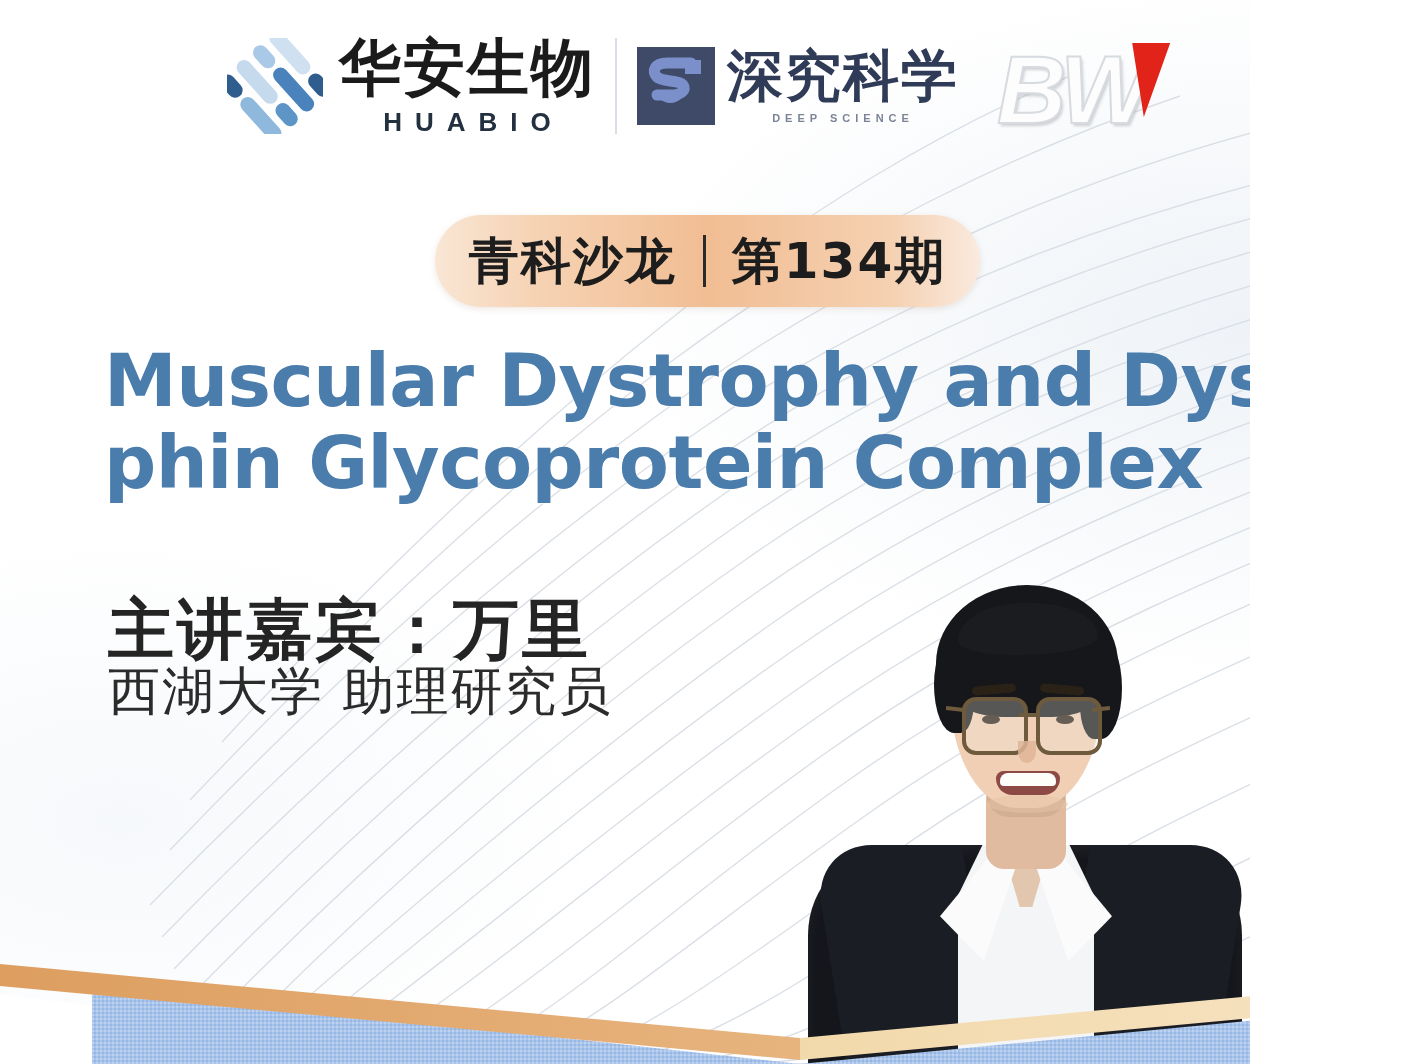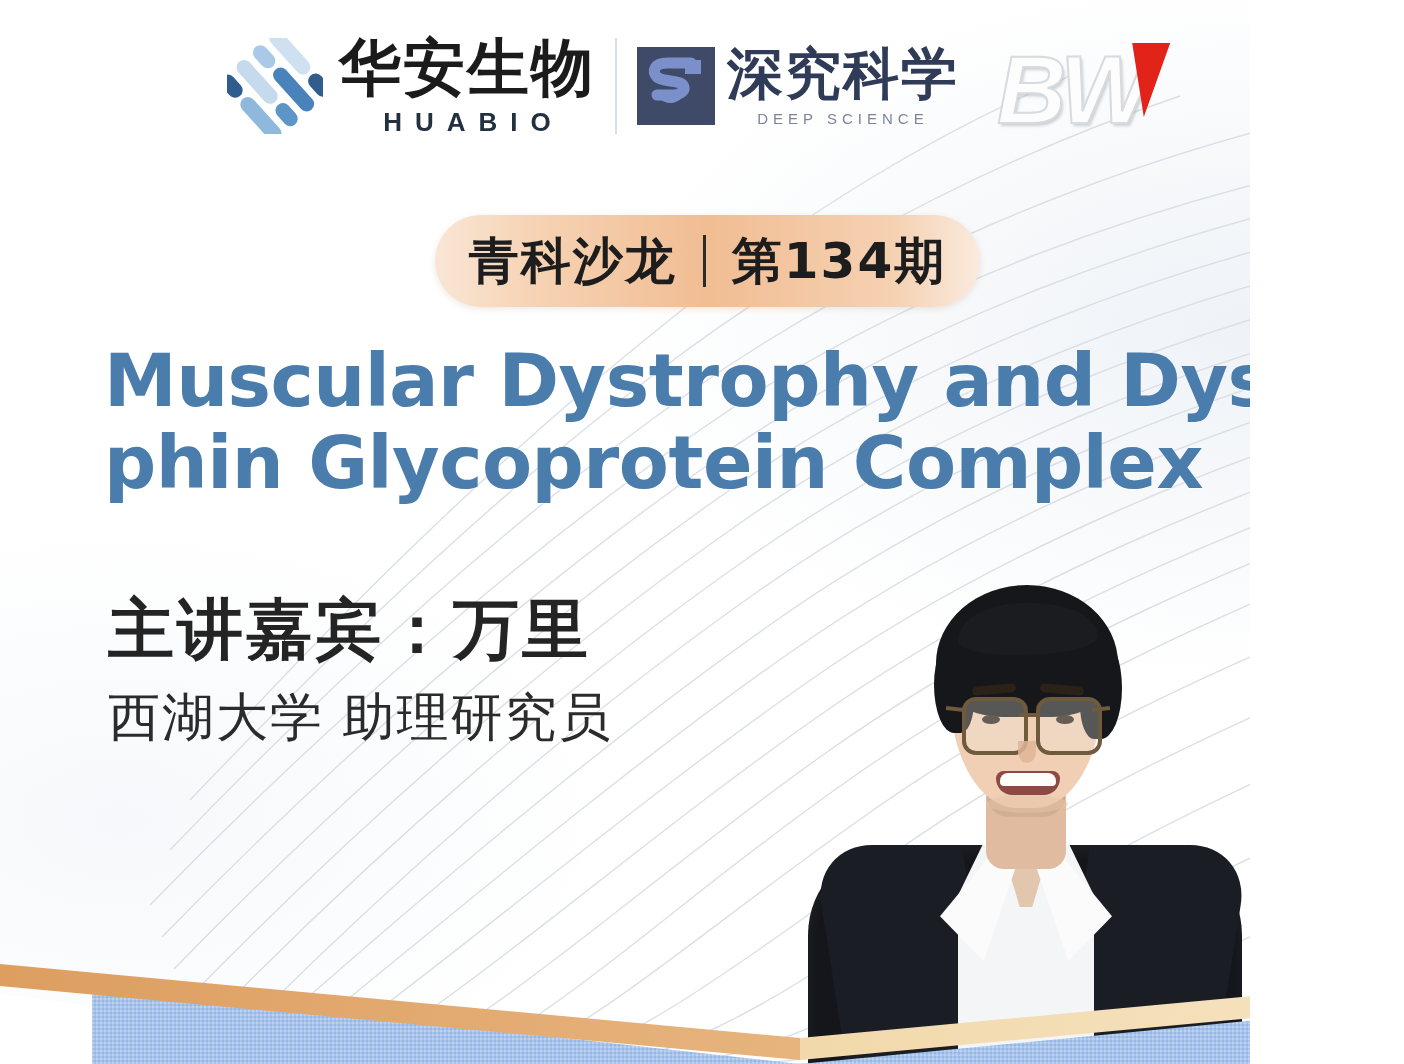--- a/index.html
+++ b/index.html
@@ -38,21 +38,21 @@
          padding-left:13px;}
 
   .logo-sep{width:2px;height:96px;background:#d9dee4;margin:0 20px;}
 
   
   .logo-deep{gap:12px;}
   .ds-mark{width:78px;height:78px;background:#3f4a68;position:relative;flex:0 0 auto;}
   .ds-text{display:flex;flex-direction:column;align-items:center;line-height:1;}
   .ds-cn{font-size:56px;font-weight:700;color:#2f3b57;letter-spacing:2px;
          font-family:"DejaVu Sans","Liberation Sans",sans-serif;}
-  .ds-en{font-size:15px;font-weight:400;color:#7b8497;letter-spacing:5px;margin-top:9px;}
+  .ds-en{font-size:11px;font-weight:700;color:#7b8497;letter-spacing:5px;margin-top:9px;}
 
   
   .logo-bw{margin-left:38px;position:relative;width:190px;height:110px;}
   .bw-letters{
     position:absolute;left:0;top:4px;
     font-size:96px;font-weight:700;font-style:italic;letter-spacing:-6px;
     color:#fdfdfd;
     -webkit-text-stroke:2px #d7dade;
     text-shadow:2px 3px 3px rgba(150,155,162,.45);
     font-family:"Liberation Sans",sans-serif;
@@ -87,21 +87,21 @@
     color:#4a7cac;letter-spacing:-0.5px;
     font-family:"DejaVu Sans","Liberation Sans",sans-serif;
     text-shadow:0 1px 0 rgba(255,255,255,.6);
   }
   .title-line{display:block;white-space:nowrap;}
 
   
   .speaker{position:absolute;left:108px;top:595px;z-index:6;color:#242424;
            font-family:"DejaVu Sans","Liberation Sans",sans-serif;}
   .sp-name{font-size:66px;font-weight:700;letter-spacing:3px;line-height:1.05;white-space:nowrap;}
-  .sp-affil{font-size:52px;font-weight:400;letter-spacing:2px;margin-top:26px;line-height:1.05;white-space:nowrap;color:#2b2b2b;}
+  .sp-affil{font-size:52px;font-weight:400;letter-spacing:2px;line-height:1.05;white-space:nowrap;color:#2b2b2b;}
   .sp-meet{font-size:40px;font-weight:400;letter-spacing:1px;margin-top:26px;line-height:1.05;white-space:nowrap;color:#2b2b2b;}
 
   
   .portrait{
     position:absolute;left:790px;top:545px;width:470px;height:519px;z-index:5;
     overflow:hidden;
   }
   .pt{position:absolute;}
 
   

